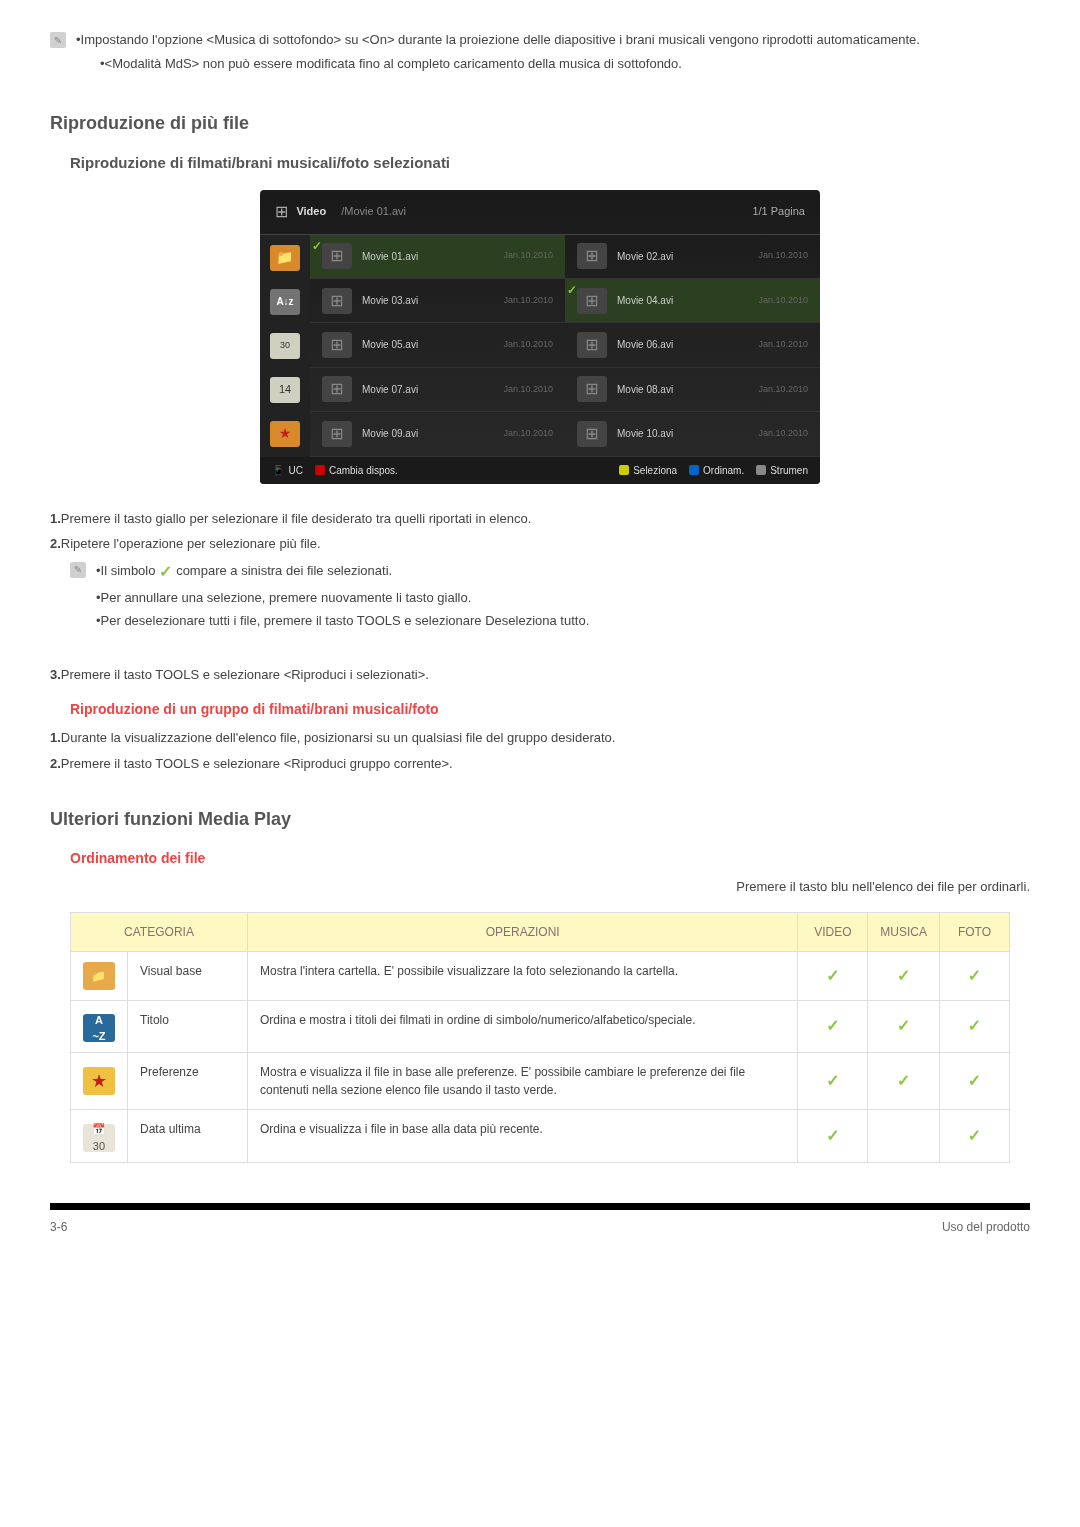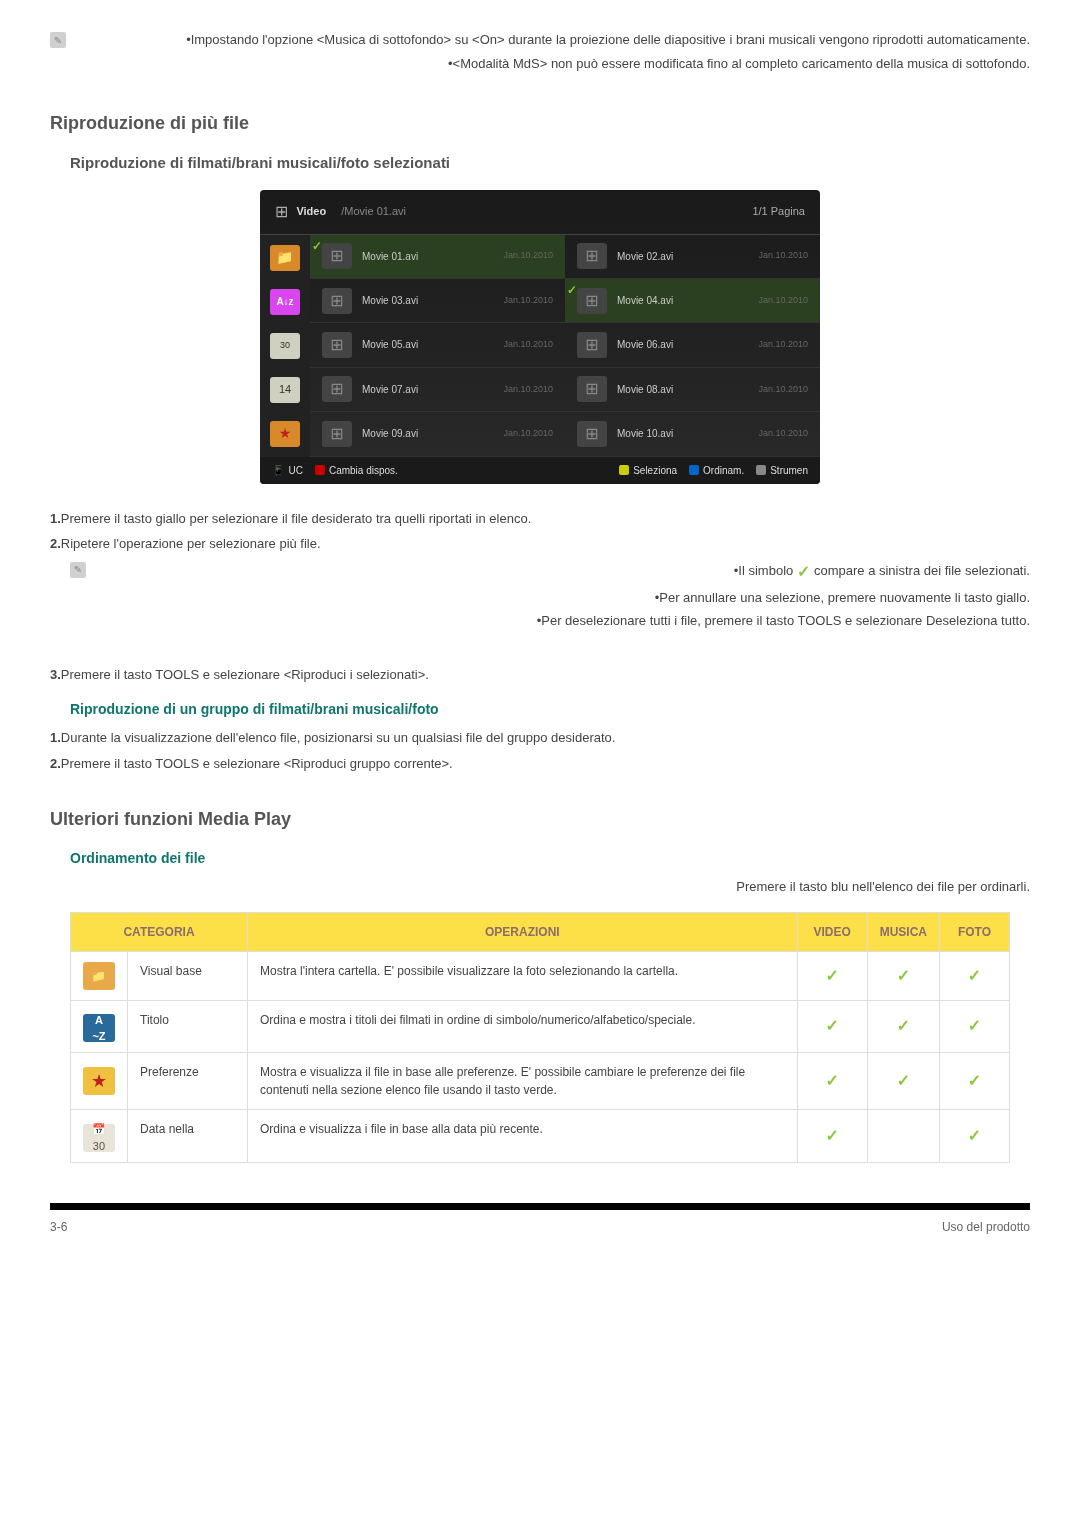--- a/index.html
+++ b/index.html
@@ -1,35 +1,35 @@
 <!DOCTYPE html>
 <html><head>
 <meta charset="utf-8">
 <style>
 * { box-sizing: border-box; margin: 0; padding: 0; }
 body { font-family: Arial, Helvetica, sans-serif; font-size: 13px; color: #444; background: #fff; width: 1080px; margin: 0 auto; padding: 30px 50px; line-height: 1.5; }
 .note-block { display: flex; margin-bottom: 30px; }
 .note-icon { width: 16px; height: 16px; background: #d0d0d0; border-radius: 2px; margin-right: 10px; flex-shrink: 0; margin-top: 2px; display: flex; align-items: center; justify-content: center; color: #888; font-size: 10px; }
-.note-content { flex: 1; text-align: right; }
+.note-content { flex: 1; }
 .bullet-line { margin-bottom: 4px; }
 .indent { padding-left: 24px; }
 h2 { font-size: 18px; font-weight: bold; color: #555; margin: 33px 0 15px 0; }
 h3 { font-size: 15px; font-weight: bold; color: #555; margin: 15px 0 12px 20px; }
-h4 { font-size: 14px; font-weight: bold; color: #0f766e; margin: 15px 0 8px 20px; }
+h4 { font-size: 14px; font-weight: bold; color: #ef4444; margin: 15px 0 8px 20px; }
 .screenshot-ui { width: 560px; margin: 15px auto 25px auto; background: linear-gradient(to bottom, #1a1a1a, #2a2a2a); border-radius: 4px; padding: 0; color: #ddd; font-size: 11px; overflow: hidden; }
 .ui-header { display: flex; align-items: center; padding: 10px 15px; border-bottom: 1px solid #444; }
 .ui-header .film-icon { color: #aaa; font-size: 16px; margin-right: 8px; }
 .ui-header .title { font-weight: bold; margin-right: 15px; }
 .ui-header .path { color: #888; }
 .ui-header .page { margin-left: auto; color: #aaa; }
 .ui-body { display: flex; }
 .ui-sidebar { width: 50px; background: #222; padding: 10px 0; display: flex; flex-direction: column; align-items: center; gap: 18px; }
 .sb-icon { width: 30px; height: 26px; display: flex; align-items: center; justify-content: center; border-radius: 3px; font-size: 14px; }
 .sb-folder { background: #d88a2a; color: #fff; position: relative; }
-.sb-az { background: #d946ef; color: #fff; font-size: 10px; font-weight: bold; }
+.sb-az { background: #737373; color: #fff; font-size: 10px; font-weight: bold; }
 .sb-cal { background: #d0d0c0; color: #333; font-size: 9px; }
 .sb-num { background: #d0d0c0; color: #333; font-size: 11px; }
 .sb-star { background: #d88a2a; color: #c02020; }
 .ui-grid { flex: 1; display: grid; grid-template-columns: 1fr 1fr; }
 .file-item { display: flex; align-items: center; padding: 8px 12px; border-bottom: 1px solid #333; position: relative; }
 .file-item.sel { background: #2a4020; }
 .file-item .check { position: absolute; left: 2px; top: 2px; color: #8dc63f; font-size: 12px; font-weight: bold; }
 .file-thumb { width: 30px; height: 26px; background: #444; border-radius: 3px; display: flex; align-items: center; justify-content: center; color: #888; margin-right: 10px; font-size: 16px; }
 .file-info { flex: 1; }
 .file-name { color: #ccc; font-size: 10px; }
@@ -40,21 +40,21 @@
 .sq-red { background: #c00; }
 .sq-yellow { background: #cc0; }
 .sq-blue { background: #06c; }
 .sq-tools { background: #888; }
 .numbered { margin: 0 0 6px 0; }
 .numbered b { font-weight: bold; }
 .para { margin: 4px 0 15px 20px; text-align: right; }
 .check-mark { display: inline-block; color: #8dc63f; font-size: 16px; font-weight: bold; vertical-align: middle; }
 table.sort-table { width: 940px; border-collapse: collapse; margin: 10px 20px 30px 20px; font-size: 12px; }
 table.sort-table th, table.sort-table td { border: 1px solid #ddd; padding: 10px 12px; text-align: left; vertical-align: top; }
-table.sort-table th { color: #8a6d6d; font-weight: bold; text-align: center; background: #fde047; }
+table.sort-table th { color: #8a6d6d; font-weight: normal; text-align: center; background: #fef9c3; }
 table.sort-table th.cat { text-align: center; }
 table.sort-table td.icon-cell { width: 50px; text-align: center; vertical-align: middle; }
 table.sort-table td.name-cell { width: 120px; vertical-align: top; }
 table.sort-table td.check-cell { width: 70px; text-align: center; vertical-align: middle; }
 .tbl-icon { width: 32px; height: 28px; display: inline-flex; align-items: center; justify-content: center; border-radius: 3px; }
 .tbl-folder { background: #e8a94a; color: #b8751a; }
 .tbl-az { background: #2a6a9a; color: #fff; font-size: 11px; font-weight: bold; }
 .tbl-star { background: #f0c040; color: #c02020; font-size: 18px; }
 .tbl-cal { background: #e8e4d8; color: #555; font-size: 11px; position: relative; }
 .page-footer { display: flex; justify-content: space-between; border-top: 7px solid #000000; padding-top: 8px; margin-top: 40px; font-size: 12px; color: #666; }
@@ -244,21 +244,21 @@
       <tr>
         <td class="icon-cell"><div class="tbl-icon tbl-star">★</div></td>
         <td class="name-cell">Preferenze</td>
         <td>Mostra e visualizza il file in base alle preferenze. E' possibile cambiare le preferenze dei file contenuti nella sezione elenco file usando il tasto verde.</td>
         <td class="check-cell"><span class="check-mark">✓</span></td>
         <td class="check-cell"><span class="check-mark">✓</span></td>
         <td class="check-cell"><span class="check-mark">✓</span></td>
       </tr>
       <tr>
         <td class="icon-cell"><div class="tbl-icon tbl-cal">📅<br>30</div></td>
-        <td class="name-cell">Data nella</td>
+        <td class="name-cell">Data ultima</td>
         <td>Ordina e visualizza i file in base alla data più recente.</td>
         <td class="check-cell"><span class="check-mark">✓</span></td>
         <td class="check-cell"></td>
         <td class="check-cell"><span class="check-mark">✓</span></td>
       </tr>
     </tbody>
 </table>
 
 <div class="page-footer">
   <span>3-6</span>

